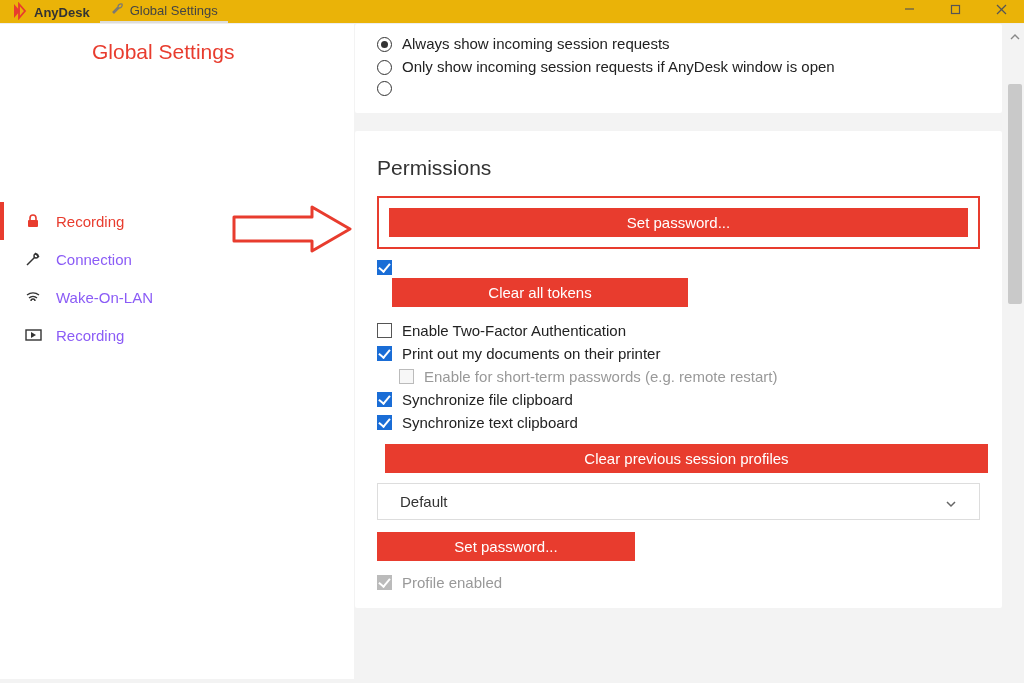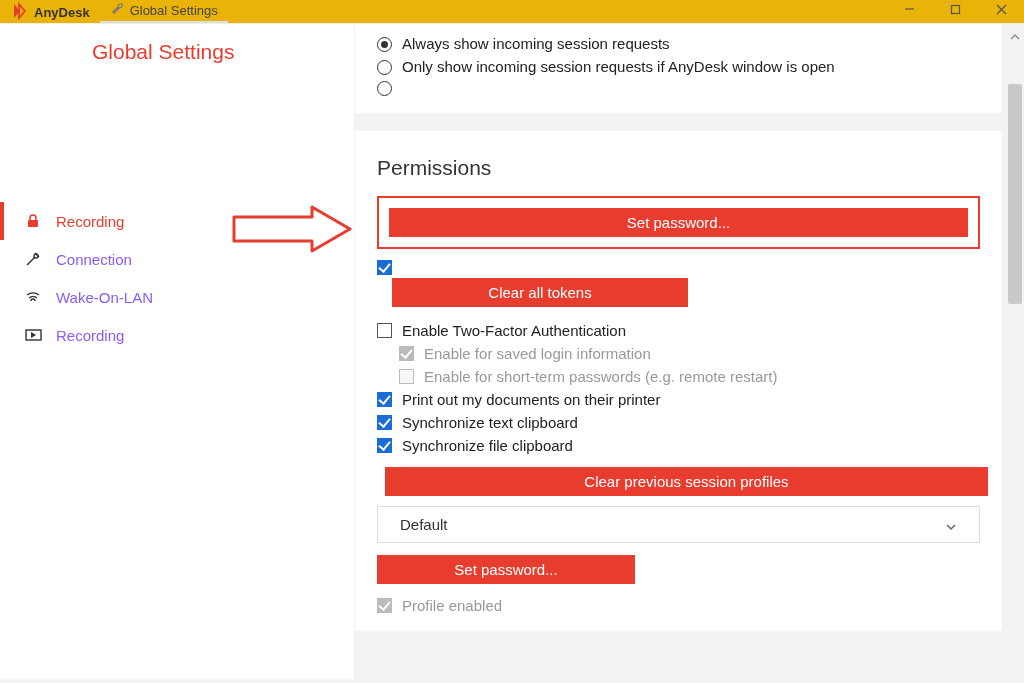--- a/index.html
+++ b/index.html
@@ -173,40 +173,36 @@
           <span class="checkbox checked"></span>
         </div>
         <button class="red-btn medium">Clear all tokens</button>
 
         <div style="height:12px"></div>
 
         <div class="check-row">
           <span class="checkbox"></span>
           <span>Enable Two-Factor Authentication</span>
         </div>
-        <div class="check-row indent disabled">
-          <span class="checkbox disabled checked"></span>
-          <span>Enable for saved login information</span>
-        </div>
+        <div class="check-row">
+          <span class="checkbox checked"></span>
+          <span>Print out my documents on their printer</span>
+        </div>
+
         <div class="check-row indent disabled">
           <span class="checkbox disabled"></span>
           <span>Enable for short-term passwords (e.g. remote restart)</span>
         </div>
-
-        <div class="check-row">
-          <span class="checkbox checked"></span>
-          <span>Print out my documents on their printer</span>
+        <div class="check-row">
+          <span class="checkbox checked"></span>
+          <span>Synchronize file clipboard</span>
         </div>
         <div class="check-row">
           <span class="checkbox checked"></span>
           <span>Synchronize text clipboard</span>
-        </div>
-        <div class="check-row">
-          <span class="checkbox checked"></span>
-          <span>Synchronize file clipboard</span>
         </div>
 
         <button class="red-btn wide">Clear previous session profiles</button>
 
 
         <div class="select-box">
           <span>Default</span>
           <span class="chev"><svg width="12" height="12" viewBox="0 0 12 12">
                 <path d="M2 4l4 4 4-4" fill="none" stroke="#666" stroke-width="1.5"></path>
               </svg></span>

